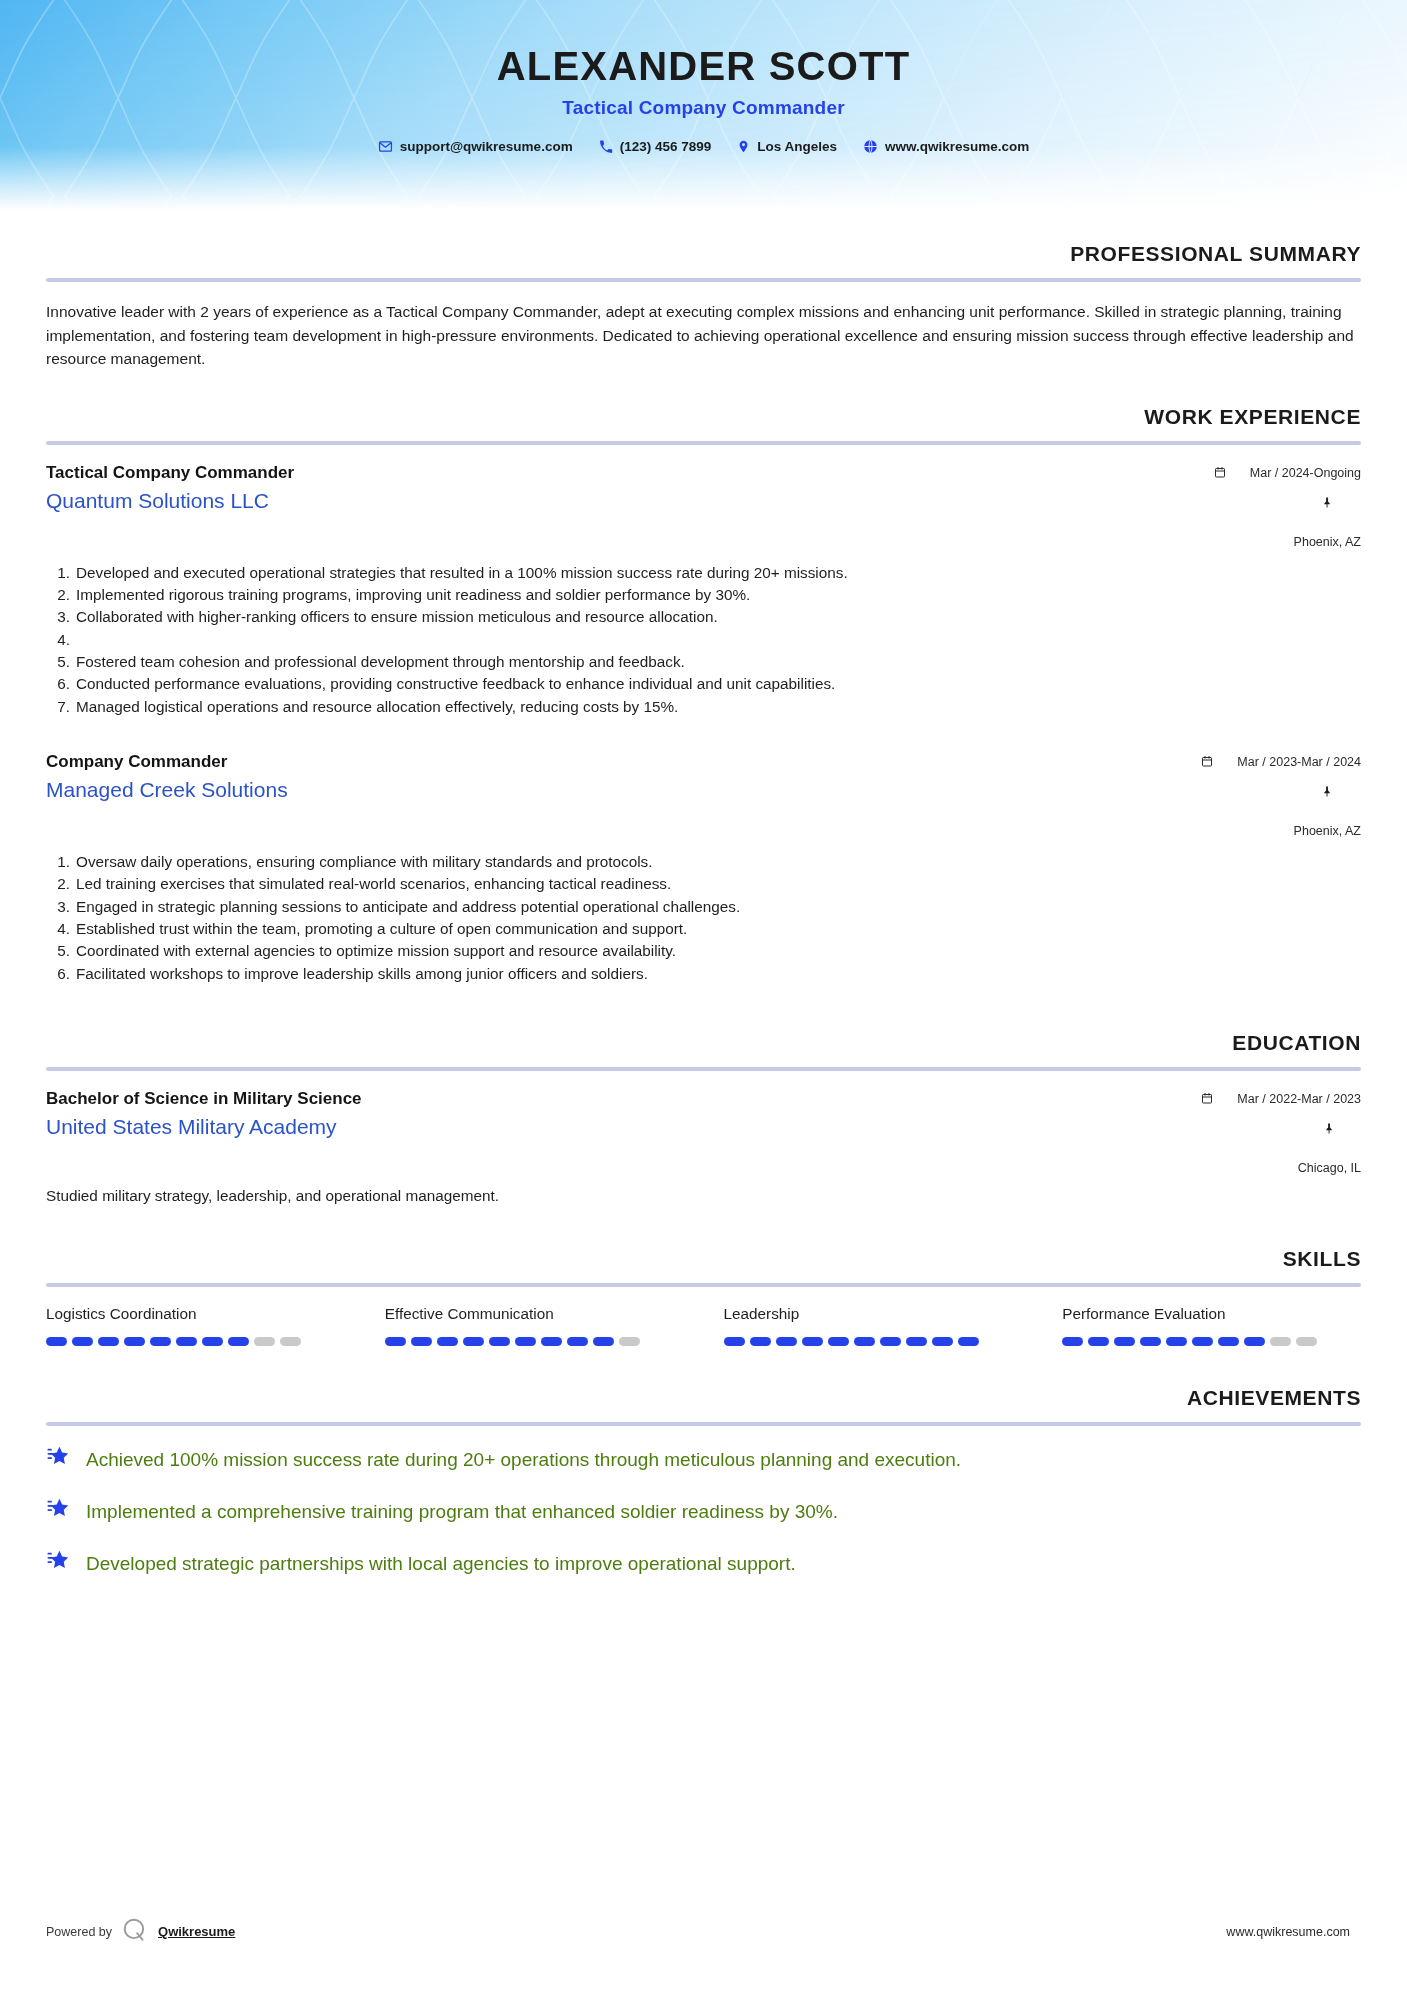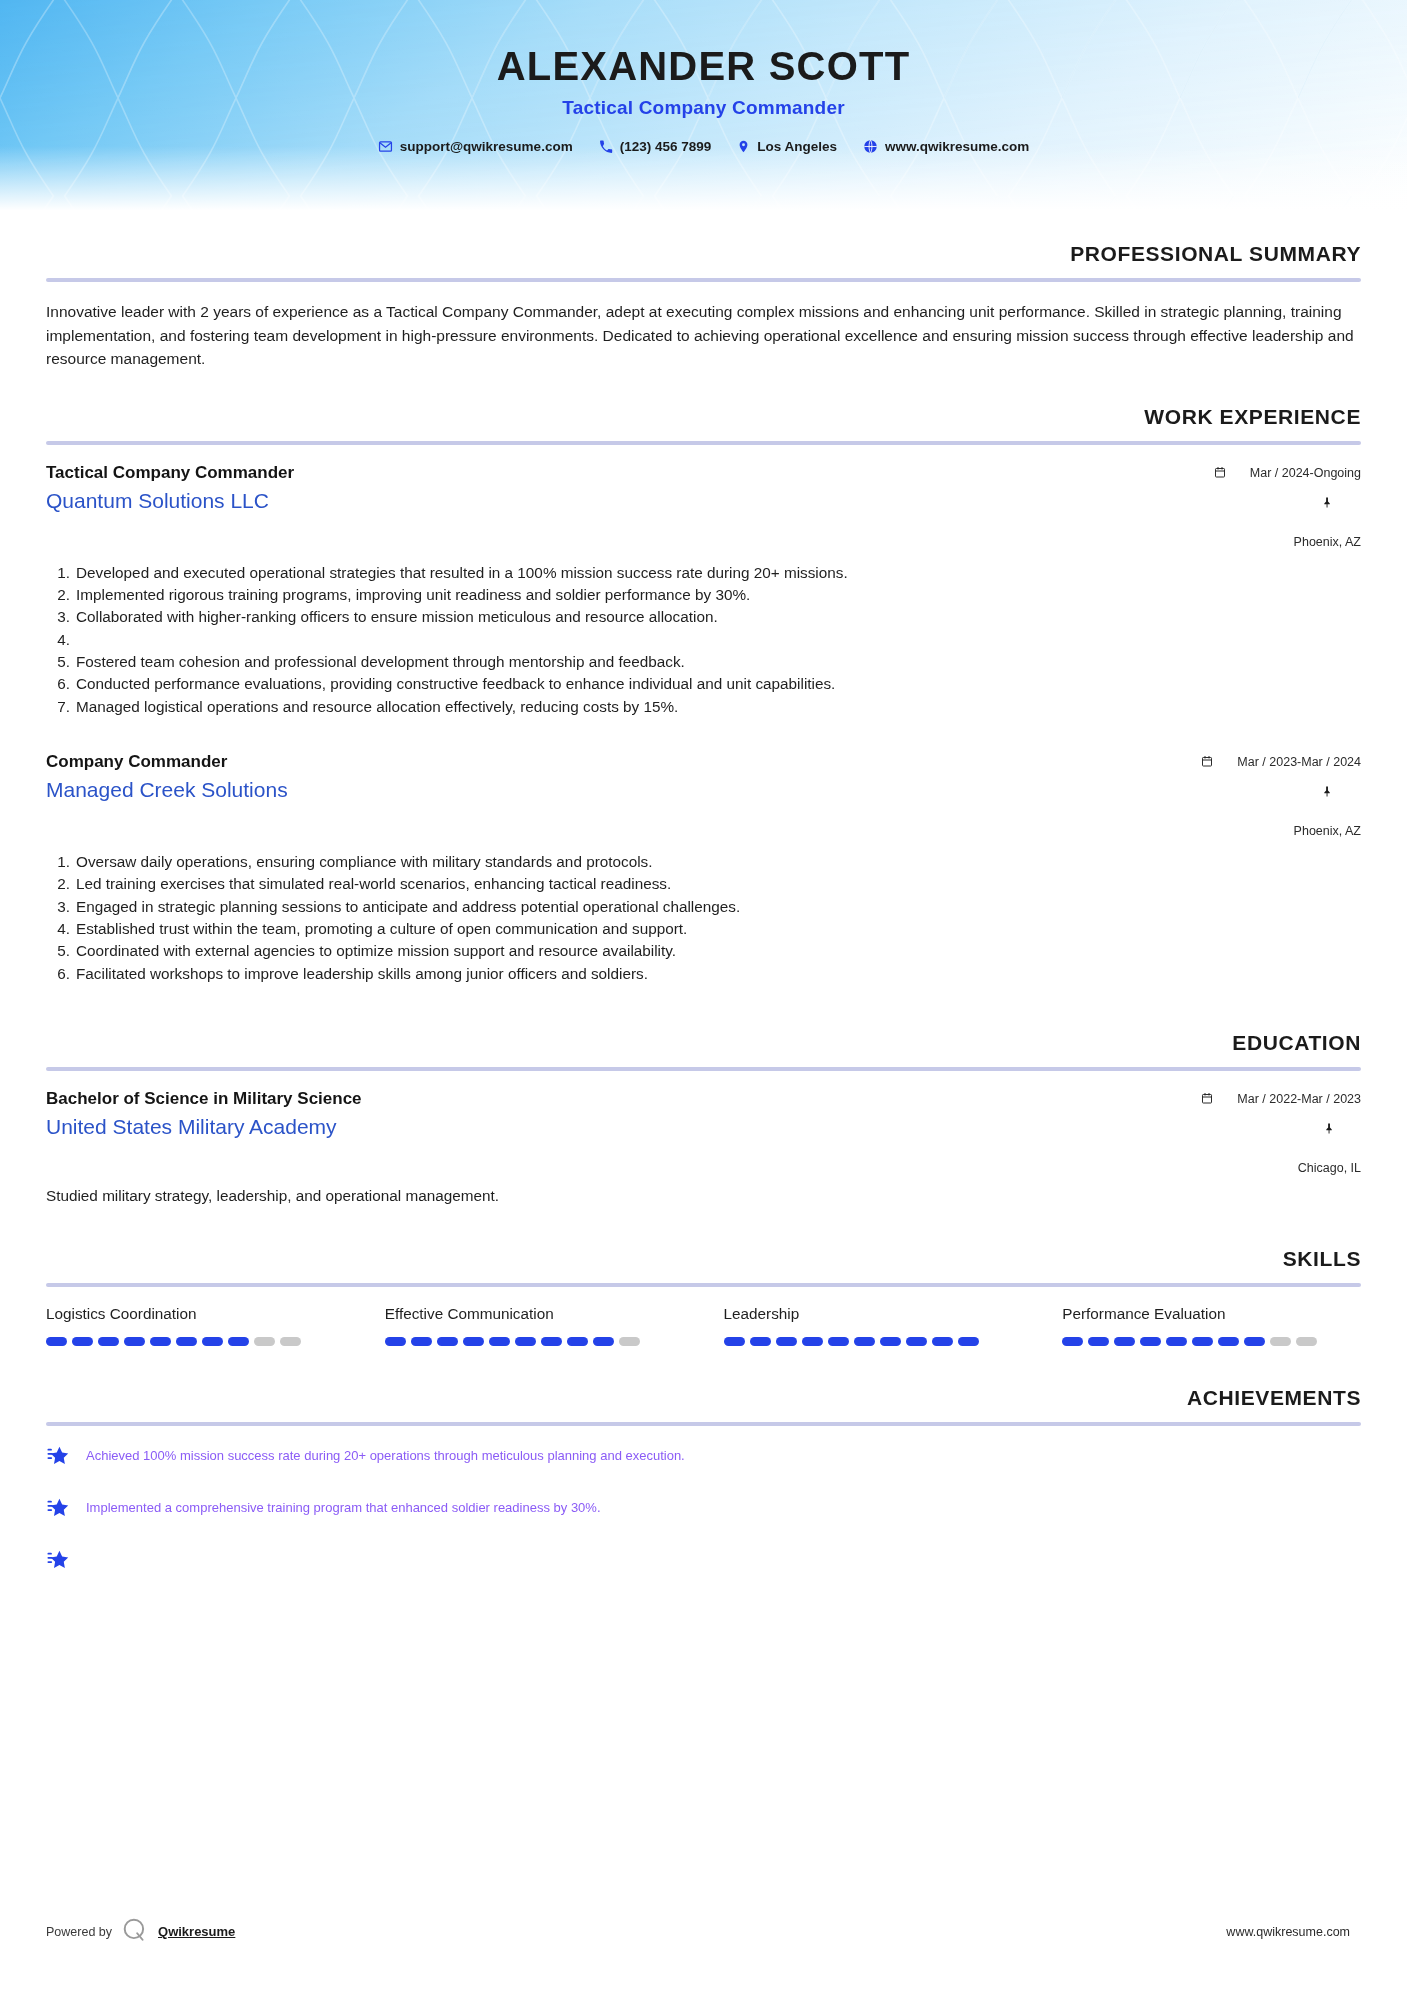--- a/index.html
+++ b/index.html
@@ -181,23 +181,23 @@
   .dot.on { background: #2442e8; }
 
   
   .achievement {
     display: flex;
     align-items: flex-start;
     gap: 14px;
     margin-bottom: 22px;
   }
   .achievement-text {
-    font-size: 13px;
+    font-size: 19px;
     line-height: 1.4;
-    color: #8b5cf6;
+    color: #4d7c0f;
     padding-top: 3px;
   }
 
   
   .footer {
     position: absolute;
     left: 46px;
     right: 57px;
     bottom: 44px;
     display: flex;
@@ -529,20 +529,21 @@
       <div class="achievement-text">Implemented a comprehensive training program that enhanced soldier readiness by 30%.</div>
     </div>
 
     <div class="achievement">
       <span>
         <svg width="26" height="26" viewBox="0 0 24 24" fill="#2442e8">
           <path d="M12.4 2.6l2.5 5.3 5.6.8-4.1 4 1 5.7-5-2.7-5 2.7 1-5.7-4.1-4 5.6-.8z"></path>
           <path d="M2.2 5.2h2.4M2.2 9.1h3.2M2.2 13h2.6" stroke="#2442e8" stroke-width="1.7" stroke-linecap="round" fill="none"></path>
         </svg>
       </span>
+      <div class="achievement-text">Developed strategic partnerships with local agencies to improve operational support.</div>
     </div>
   </div>
 
   <div class="footer">
     <div class="footer-left">
       <span>Powered by</span>
       <span>
         <svg width="26" height="26" viewBox="0 0 24 24" fill="none" stroke="#9a9a9a" stroke-width="1.8">
           <circle cx="11" cy="11" r="8.5"></circle>
           <path d="M14 15l5 6" stroke-linecap="round"></path>

